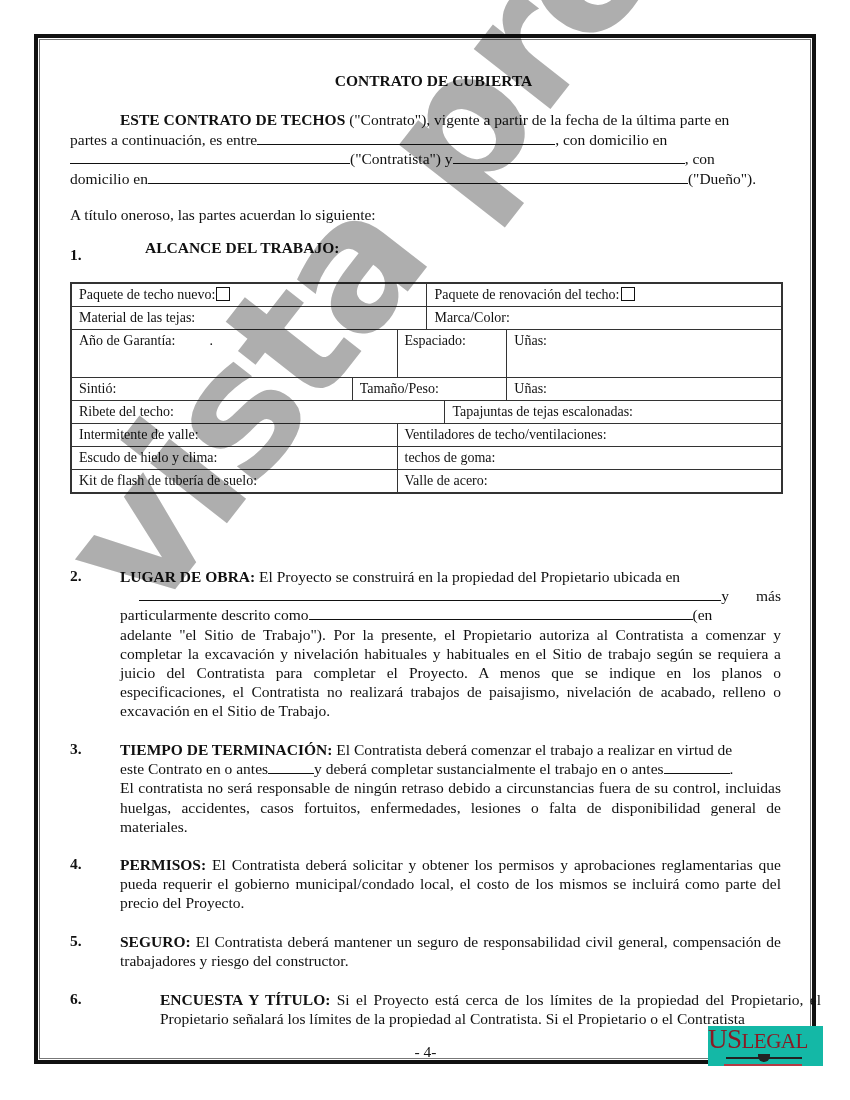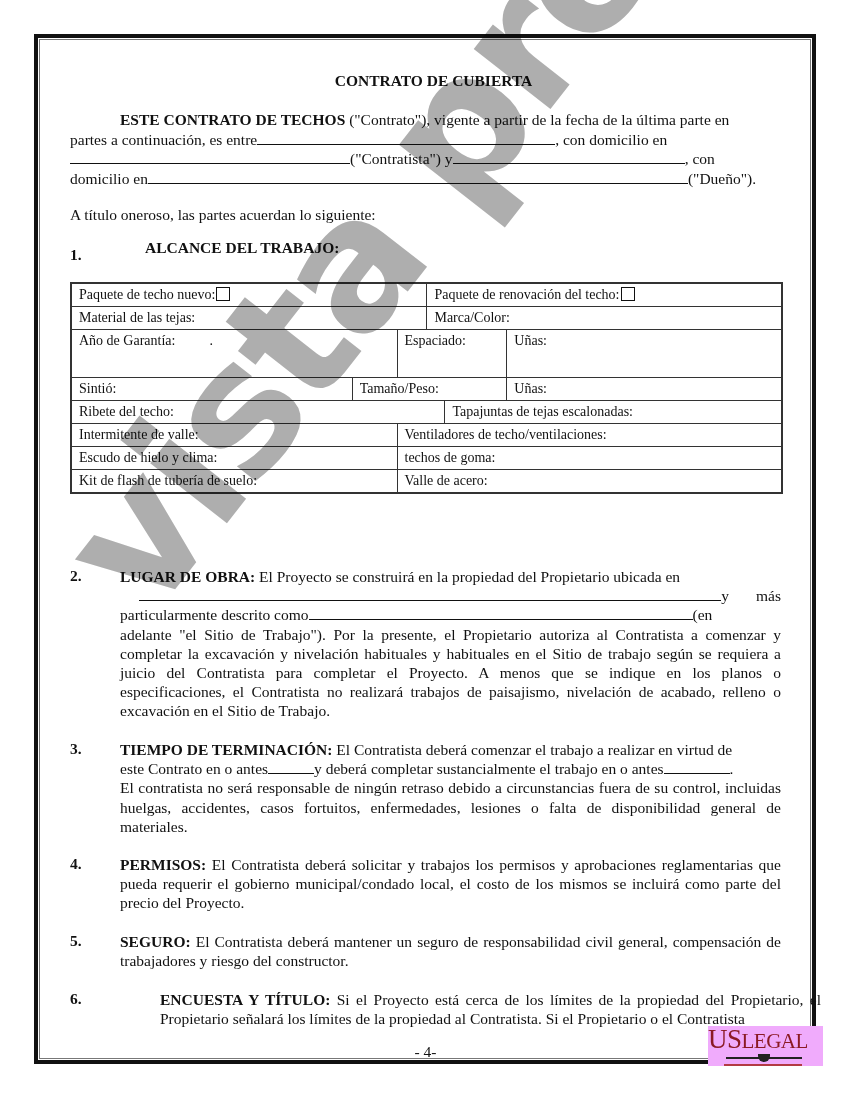--- a/index.html
+++ b/index.html
@@ -16,21 +16,21 @@
     .sec-num { position:absolute; left:0; font-weight:bold; font-size:15.5px; }
     .sec-body { position:absolute; left:50px; width:661px; font-size:15.5px; line-height:19.2px; text-align:justify; }
     table.scope { position:absolute; left:70px; top:282px; width:713px; border-collapse:collapse;
       border:2px solid #333; font-size:14px; }
     table.scope td { border:1px solid #333; padding:3px 7px; vertical-align:top; height:20px; box-sizing:border-box; }
     .cb { display:inline-block; width:12px; height:12px; border:1px solid #111; vertical-align:-2px; margin-left:1px; }
     .pagenum { position:absolute; left:0; width:711px; top:1043px; text-align:center; font-size:15.5px; }
     .watermark { position:absolute; left:20px; top:520px; font-family:"DejaVu Sans", sans-serif; font-weight:bold;
       font-size:178px; color:#a0a0a0; opacity:0.85; transform:rotate(-52deg); transform-origin:left top;
       white-space:nowrap; letter-spacing:-6px; pointer-events:none; mix-blend-mode:multiply; }
-    .logo { position:absolute; left:708px; top:1026px; width:115px; height:40px; background:#f0abfc; }
+    .logo { position:absolute; left:708px; top:1026px; width:115px; height:40px; background:#14b8a6; }
     .logo-text { font-family:"Liberation Serif", serif; font-size:27px; color:#8b1a24; letter-spacing:-0.5px; line-height:26px; }
     .logo-text small { font-size:21px; }
     .logo-bird { width:76px; height:8px; margin-left:18px; position:relative; }
     .logo-bird:before { content:""; position:absolute; left:0; right:0; top:3px; height:2px; background:#222; }
     .logo-bird:after { content:""; position:absolute; left:32px; top:0; width:12px; height:8px; background:#222; border-radius:0 0 6px 6px; }
     .logo-line { height:2px; width:78px; margin-left:16px; margin-top:2px; background:#b33a44; }
   </style>
 </head>
 <body>
 
@@ -122,21 +122,21 @@
 
   <div class="sec-num" style="top:740px;">3.</div>
   <div class="sec-body" style="top:740px;">
     <div><span class="b">TIEMPO DE TERMINACIÓN:</span><span> El Contratista deberá comenzar el trabajo a realizar en virtud de</span></div>
     <div><span>este Contrato en o antes</span><span class="blank" style="width:46px;"></span><span>y deberá completar sustancialmente el trabajo en o antes</span><span class="blank" style="width:66px;"></span><span>.</span></div>
     <div class="justify">El contratista no será responsable de ningún retraso debido a circunstancias fuera de su control, incluidas huelgas, accidentes, casos fortuitos, enfermedades, lesiones o falta de disponibilidad general de materiales.</div>
   </div>
 
   <div class="sec-num" style="top:855px;">4.</div>
   <div class="sec-body" style="top:855px;">
-    <span class="b">PERMISOS:</span><span> El Contratista deberá solicitar y trabajos los permisos y aprobaciones reglamentarias que pueda requerir el gobierno municipal/condado local, el costo de los mismos se incluirá como parte del precio del Proyecto.</span>
+    <span class="b">PERMISOS:</span><span> El Contratista deberá solicitar y obtener los permisos y aprobaciones reglamentarias que pueda requerir el gobierno municipal/condado local, el costo de los mismos se incluirá como parte del precio del Proyecto.</span>
   </div>
 
   <div class="sec-num" style="top:932px;">5.</div>
   <div class="sec-body" style="top:932px;">
     <span class="b">SEGURO:</span><span> El Contratista deberá mantener un seguro de responsabilidad civil general, compensación de trabajadores y riesgo del constructor.</span>
   </div>
 
   <div class="sec-num" style="top:990px;">6.</div>
   <div class="sec-body" style="top:990px;margin-left:40px;">
     <span class="b">ENCUESTA Y TÍTULO:</span><span> Si el Proyecto está cerca de los límites de la propiedad del Propietario, el Propietario señalará los límites de la propiedad al Contratista. Si el Propietario o el Contratista</span>

